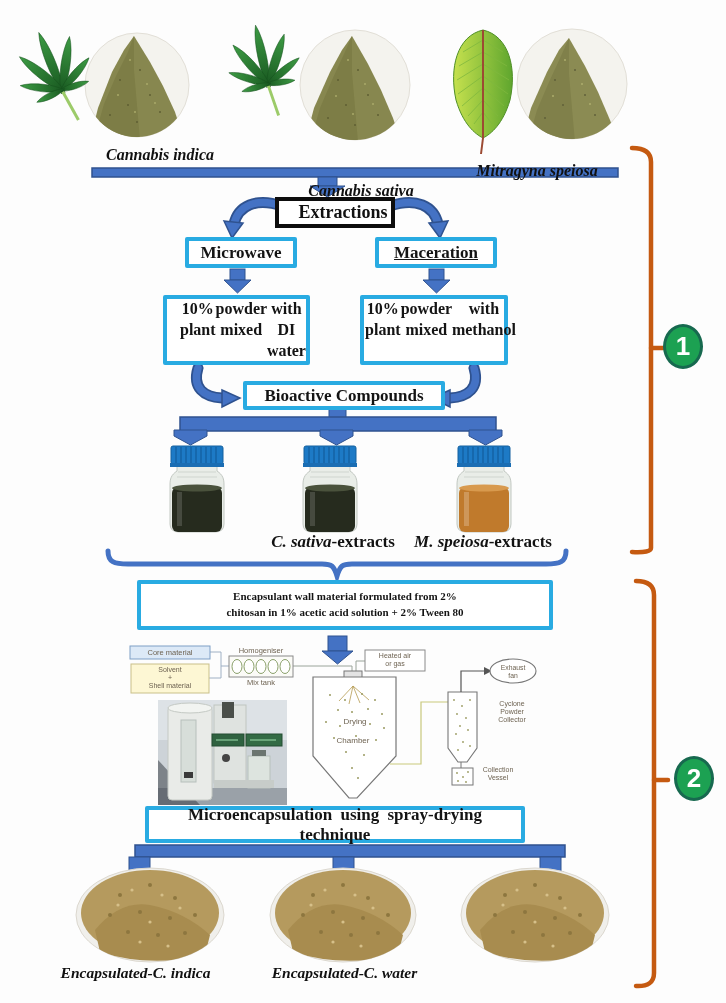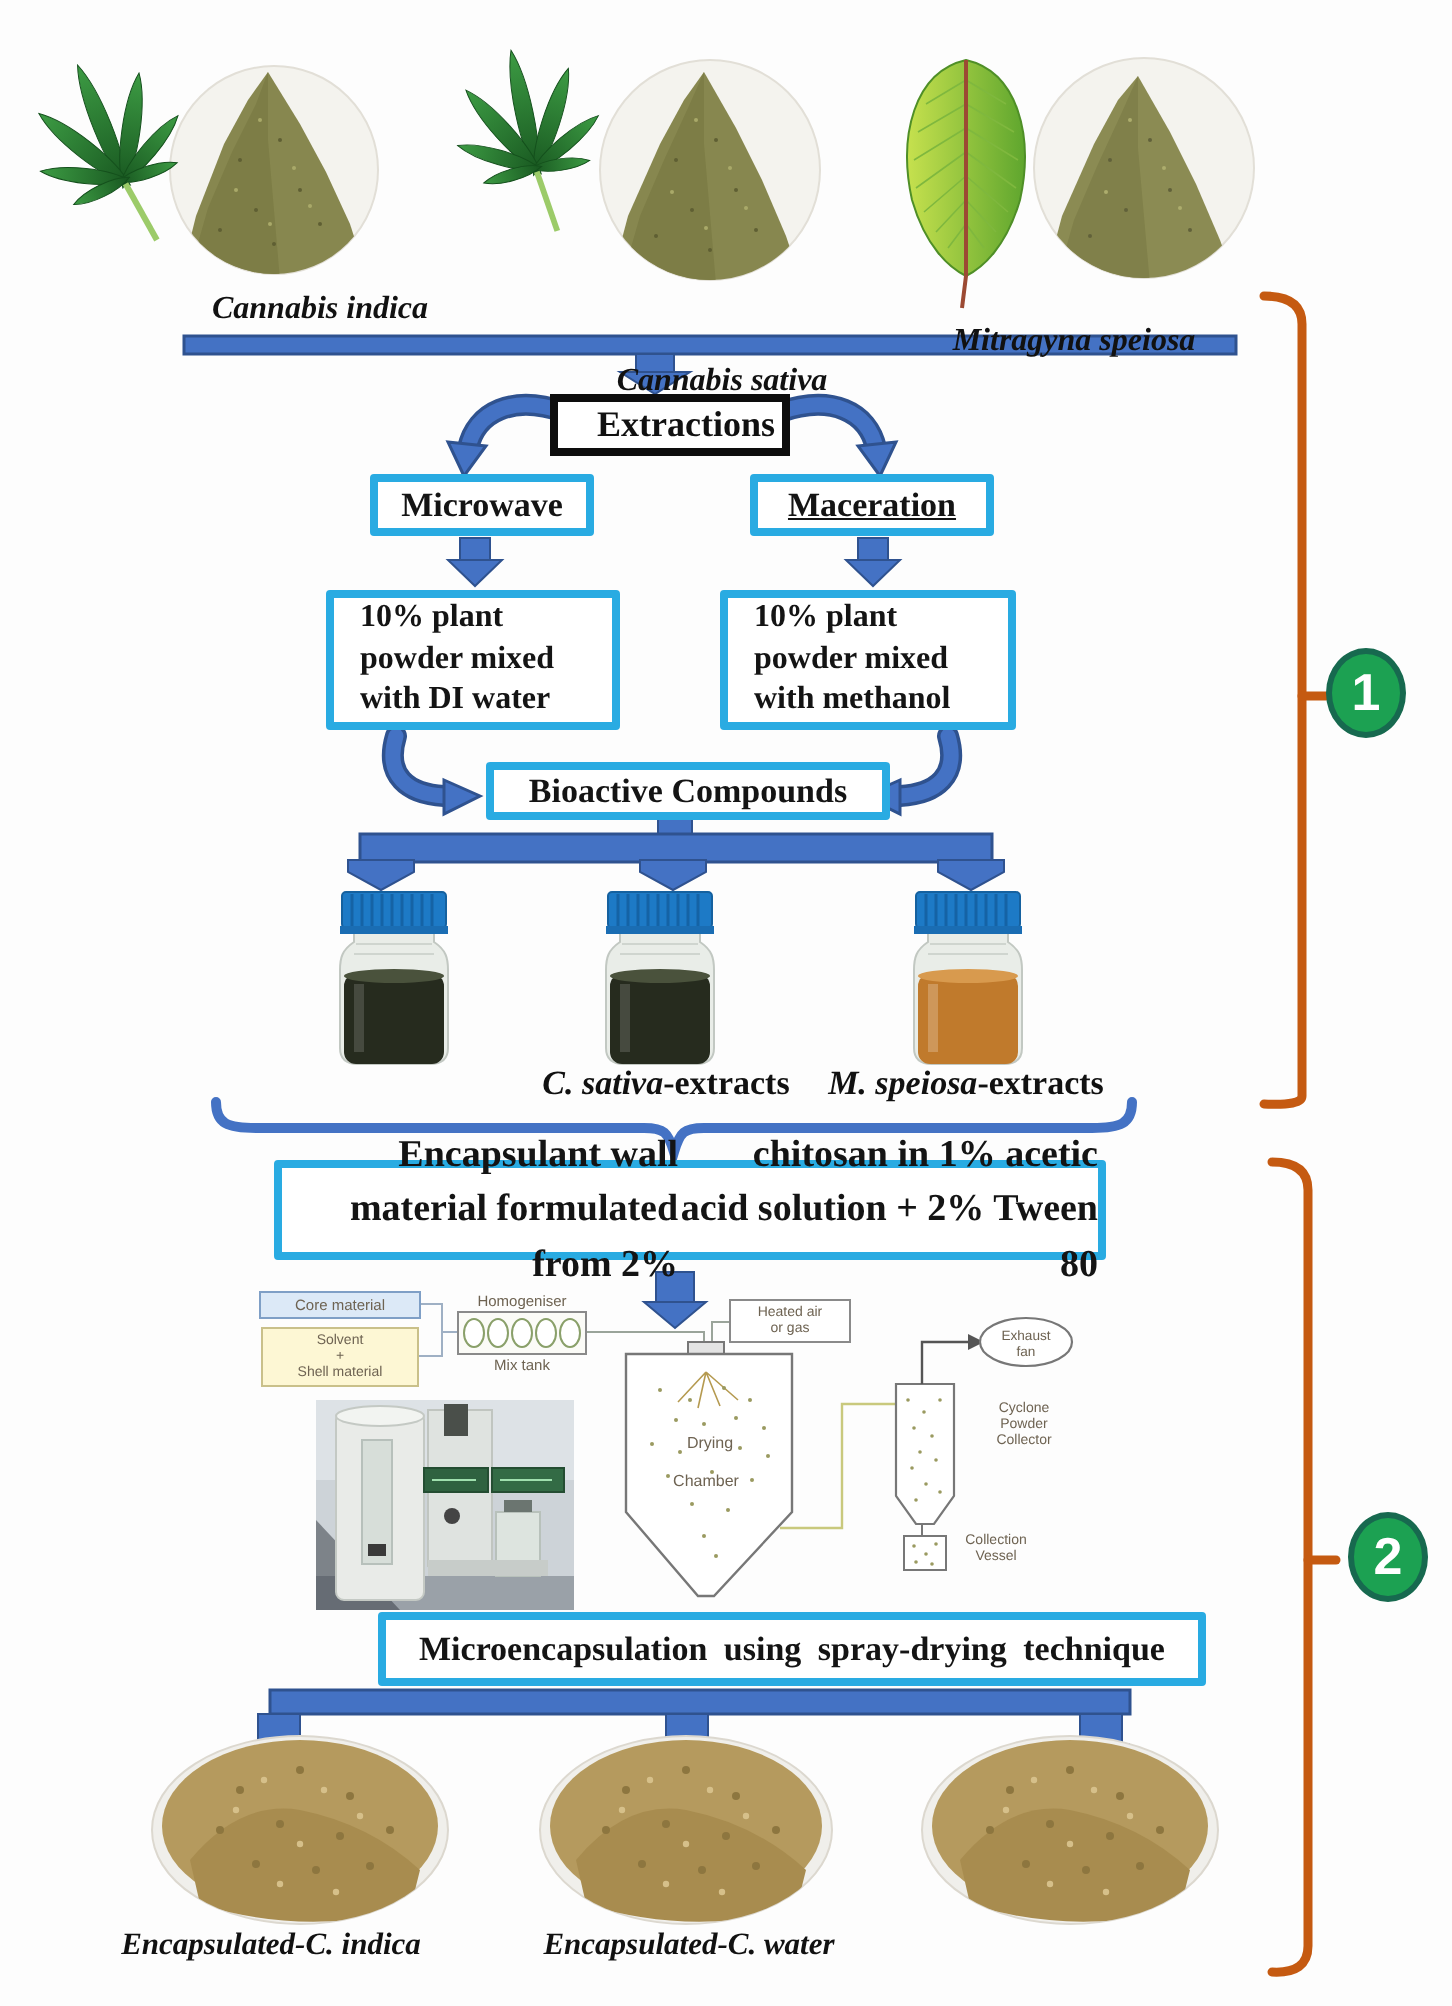--- a/index.html
+++ b/index.html
@@ -5,21 +5,21 @@
   html,body{margin:0;padding:0;background:#ffffff;}
   #canvas{position:relative;width:726px;height:1003px;background:#fdfdfd;overflow:hidden;
           font-family:"Liberation Serif","DejaVu Serif",serif;}
   #art{position:absolute;left:0;top:0;z-index:1;}
   .ov{position:absolute;z-index:2;box-sizing:border-box;}
   .cyanbox{background:#fff;border:4px solid #29ABE2;border-radius:2px;display:flex;
            align-items:center;justify-content:center;font-weight:bold;color:#141414;
            text-align:center;line-height:1.15;}
   .blackbox{background:#fff;border:4px solid #0d0d0d;display:flex;align-items:center;
             justify-content:center;font-weight:bold;color:#111;}
-  .mlines{flex-direction:column;align-items:flex-start;justify-content:center;padding-left:13px;}
+  .mlines{flex-direction:row;align-items:flex-start;justify-content:center;padding-left:13px;}
   .mlines span{display:block;}
   .caption{font-weight:bold;font-style:italic;color:#111;text-align:center;white-space:nowrap;}
   .xlabel{font-weight:bold;color:#111;text-align:center;white-space:nowrap;}
   .xlabel .sp{font-style:italic;}
   .badge{border-radius:50%;background:#1CA152;border:3px solid #17694F;color:#fff;
          display:flex;align-items:center;justify-content:center;
          font:bold 26px "Liberation Sans","DejaVu Sans",sans-serif;}
   .dtext{font-family:"Liberation Sans","DejaVu Sans",sans-serif;fill:#6e6352;}
 </style>
 </head>
@@ -508,26 +508,26 @@
   <span>10% plant</span>
   <span>powder mixed</span>
   <span>with methanol</span>
 </div>
 
 <div class="ov cyanbox" style="left:243px;top:381px;width:202px;height:29px;font-size:17px;">Bioactive Compounds</div>
 
 <div class="ov xlabel" style="left:262px;top:532px;width:142px;font-size:17px;"><span class="sp">C. sativa</span><span>-extracts</span></div>
 <div class="ov xlabel" style="left:403px;top:532px;width:160px;font-size:17px;"><span class="sp">M. speiosa</span><span>-extracts</span></div>
 
-<div class="ov cyanbox" style="left:137px;top:580px;width:416px;height:50px;font-size:19px;line-height:1.45;text-align:right;">
+<div class="ov cyanbox" style="left:137px;top:580px;width:416px;height:50px;font-size:11px;line-height:1.45;flex-direction:column;">
   <span>Encapsulant wall material formulated from 2%</span>
   <span>chitosan in 1% acetic acid solution + 2% Tween 80</span>
 </div>
 
-<div class="ov cyanbox" style="left:145px;top:806px;width:414px;height:37px;font-size:17px;word-spacing:4px;margin-left:44px;">Microencapsulation using spray-drying technique</div>
+<div class="ov cyanbox" style="left:145px;top:806px;width:380px;height:37px;font-size:17px;word-spacing:4px;">Microencapsulation using spray-drying technique</div>
 
 <div class="ov caption" style="left:38px;top:964px;width:195px;font-size:15.5px;">Encapsulated-C. indica</div>
 <div class="ov caption" style="left:252px;top:964px;width:185px;font-size:15.5px;">Encapsulated-C. water</div>
 
 <div class="ov badge" style="left:663px;top:324px;width:40px;height:45px;">1</div>
 <div class="ov badge" style="left:674px;top:756px;width:40px;height:45px;">2</div>
 
 </div>
 
 </body></html>

